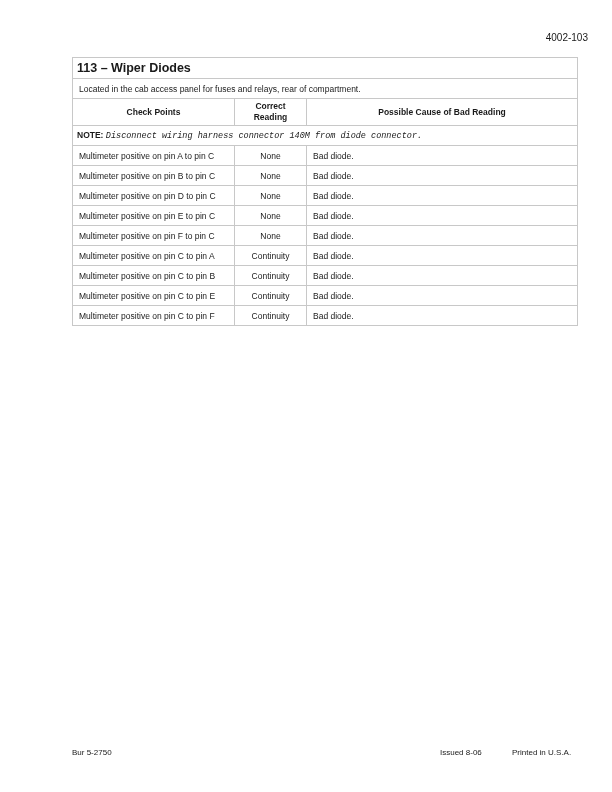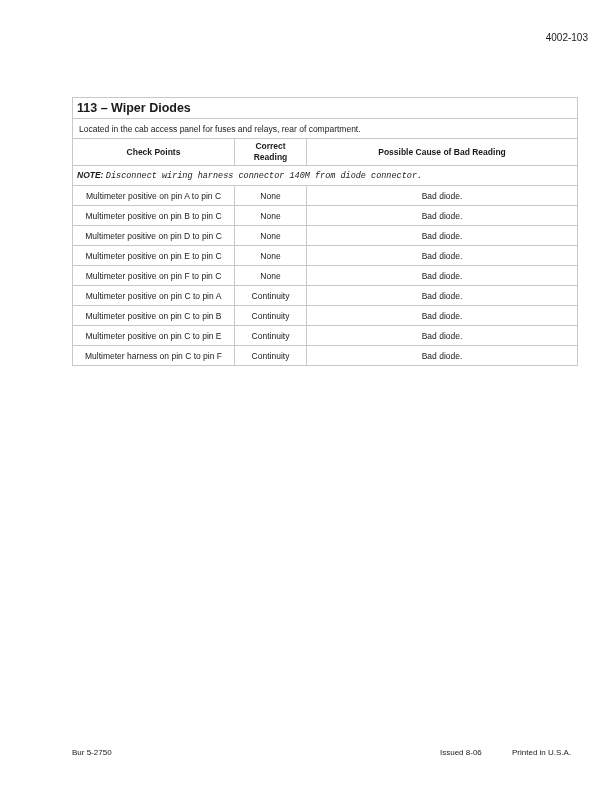--- a/index.html
+++ b/index.html
@@ -1,26 +1,26 @@
 <!DOCTYPE html>
 <html><head>
 <meta charset="utf-8">
 <style>
   html, body { margin:0; padding:0; background:#ffffff; }
   body { width:612px; height:792px; position:relative; font-family:"Liberation Sans", sans-serif; color:#1a1a1a; }
   .page-num { position:absolute; right:24px; top:32px; font-size:10px; }
-  table.sheet { position:absolute; left:72px; top:57px; width:505px; border-collapse:collapse; table-layout:fixed;margin-top:40px; }
+  table.sheet { position:absolute; left:72px; top:57px; width:505px; border-collapse:collapse; table-layout:fixed; }
   table.sheet td, table.sheet th { border:1px solid #c8c8c8; padding:0 6px; font-size:8.5px; vertical-align:middle; }
   .title-cell { height:20px; font-size:12.5px !important; font-weight:bold; padding-left:4px !important; }
   .loc-cell { height:19px; }
   .hdr-row th { height:26px; font-weight:bold; text-align:center; line-height:11px; }
   .note-cell { height:19px; padding-left:4px !important; }
-  .note-label { font-weight:bold;font-style:italic; }
+  .note-label { font-weight:bold; }
   .note-text { font-style:italic;font-family:Liberation Mono, monospace; }
-  .data-row td { height:19px;text-align:center; }
+  .data-row td { height:19px; }
   .c2 { text-align:center; }
   .footer { position:absolute; top:748px; font-size:8px; }
 </style>
 </head>
 <body>
 
 <div class="page-num">4002-103</div>
 
 <table class="sheet">
   <colgroup>
@@ -82,21 +82,21 @@
         <td>Multimeter positive on pin C to pin B</td>
         <td class="c2">Continuity</td>
         <td>Bad diode.</td>
       </tr>
       <tr class="data-row">
         <td>Multimeter positive on pin C to pin E</td>
         <td class="c2">Continuity</td>
         <td>Bad diode.</td>
       </tr>
       <tr class="data-row">
-        <td>Multimeter harness on pin C to pin F</td>
+        <td>Multimeter positive on pin C to pin F</td>
         <td class="c2">Continuity</td>
         <td>Bad diode.</td>
       </tr>
     </tbody>
 </table>
 
 <div class="footer" style="left:72px">Bur 5-2750</div>
 <div class="footer" style="left:440px">Issued  8-06</div>
 <div class="footer" style="left:512px">Printed in U.S.A.</div>
 

